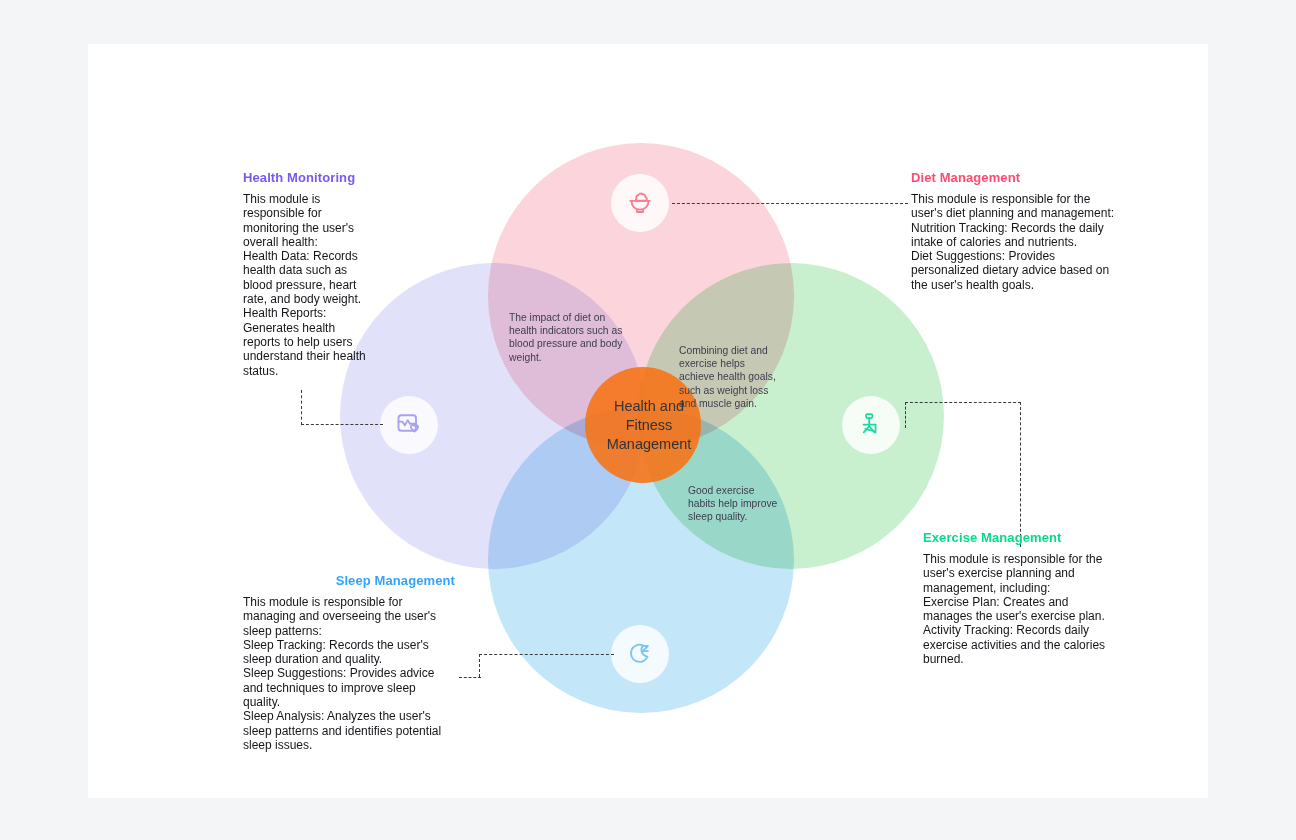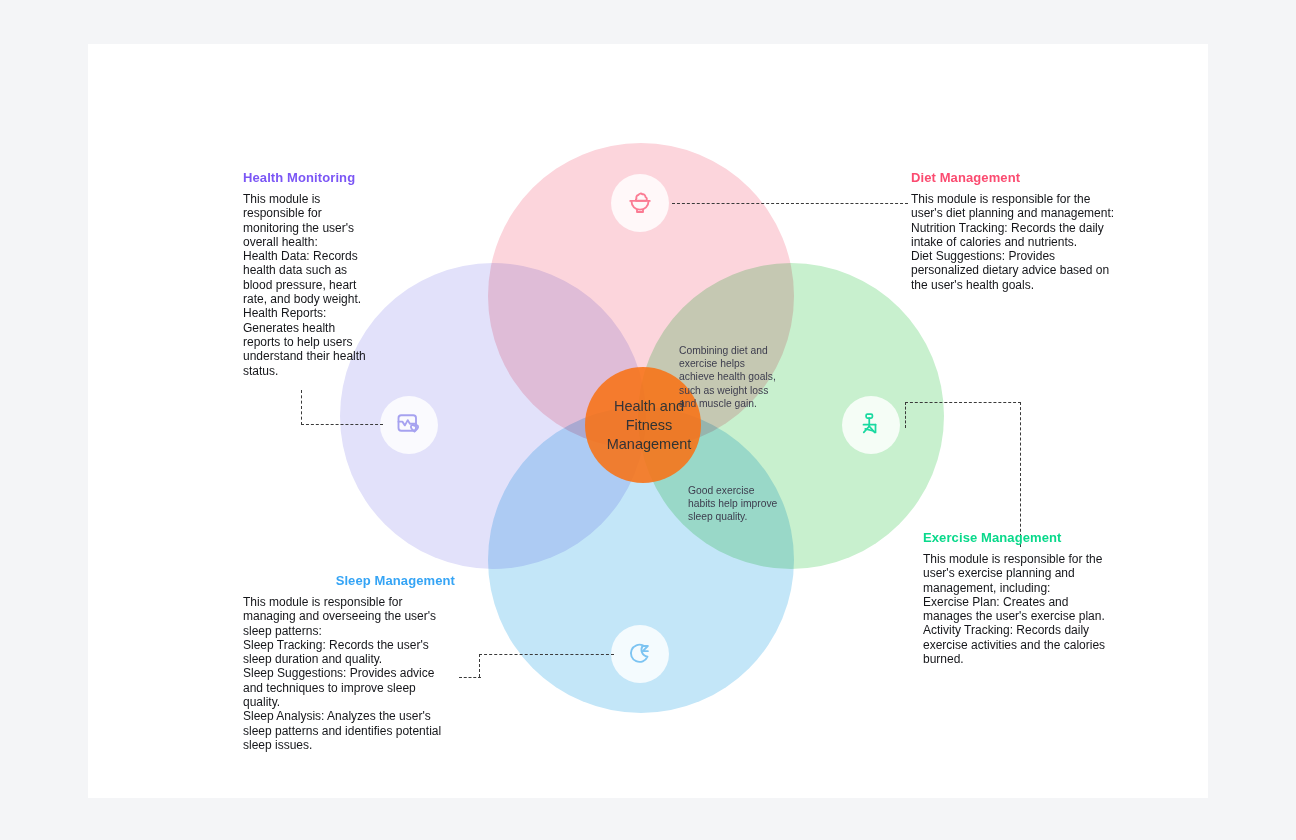--- a/index.html
+++ b/index.html
@@ -152,20 +152,21 @@
     <div class="circle" id="circle-exercise"></div>
     <div class="circle" id="circle-sleep"></div>
   </div>
 
   <div class="center-disc">
     <div class="center-label">Health and
 Fitness
 Management</div>
   </div>
 
+  <div class="inter" id="inter-diet-health">The impact of diet on health indicators such as blood pressure and body weight.</div>
   <div class="inter" id="inter-diet-exercise">Combining diet and exercise helps achieve health goals, such as weight loss and muscle gain.</div>
   <div class="inter" id="inter-exercise-sleep">Good exercise habits help improve sleep quality.</div>
 
   <div class="badge" id="badge-diet">
     <svg width="30" height="30" viewBox="0 0 24 24" fill="none" stroke="#fb7b93" stroke-width="1.5" stroke-linecap="round" stroke-linejoin="round">
       <path d="M9.2 8.2a1.9 1.9 0 0 1 1.5-2.6 2 2 0 0 1 3.3-.5 1.9 1.9 0 0 1 2.3 2 1.8 1.8 0 0 1 .5 3.1H8.8a1.9 1.9 0 0 1 .4-2z"></path>
       <path d="M4.2 10.3h15.6"></path>
       <path d="M5.2 10.6c0 4 3 6.7 6.8 6.7s6.8-2.7 6.8-6.7"></path>
       <path d="M9.6 17.3v1.9h4.8v-1.9"></path>
     </svg>

